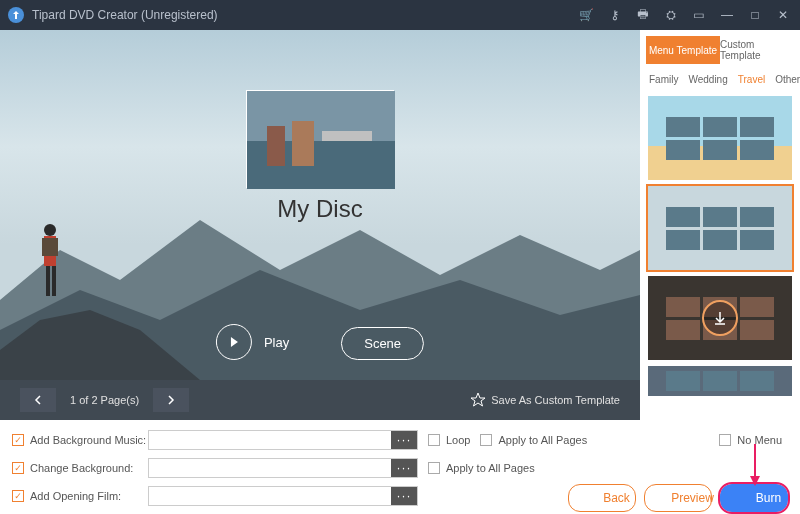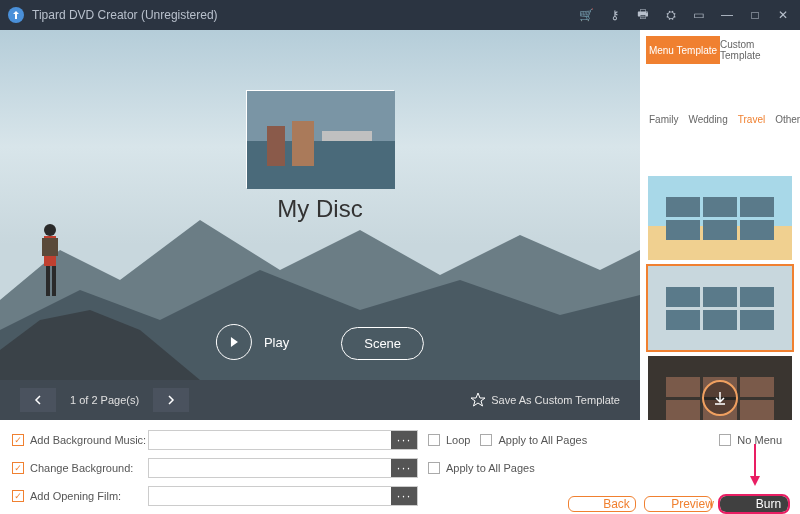--- a/index.html
+++ b/index.html
@@ -23,21 +23,21 @@
 .preview-buttons { position: absolute; bottom: 60px; left: 50%; transform: translateX(-50%); display: flex; gap: 52px; align-items: flex-end; }
 .preview-btn { display: flex; align-items: center; gap: 12px; color: #fff; font-size: 13px; cursor: pointer; }
 .preview-btn-circle { width: 36px; height: 36px; border: 1.5px solid #fff; border-radius: 50%; display: flex; align-items: center; justify-content: center; }
 .preview-btn-capsule { padding: 8px 22px; border: 1.5px solid #fff; border-radius: 20px; color: #fff; font-size: 13px; cursor: pointer; }
 
 .page-nav { position: absolute; bottom: 0; left: 0; right: 0; height: 40px; background: rgba(40,48,58,0.85); display: flex; align-items: center; padding: 0 20px; color: #e0e0e0; font-size: 11px; justify-content: space-between; }
 .nav-btn { width: 36px; height: 24px; background: #4a525e; display: flex; align-items: center; justify-content: center; cursor: pointer; }
 .nav-spacer { flex: 1; }
 .star-btn { display: flex; align-items: center; gap: 5px; cursor: pointer; }
 
-.sidebar { width: 160px; background: #fff; display: flex; flex-direction: column; gap: 40px; }
+.sidebar { width: 160px; background: #fff; display: flex; flex-direction: column; }
 .template-tabs { display: flex; height: 28px; margin: 6px 6px 0 6px; }
 .template-tab { flex: 1; display: flex; align-items: center; justify-content: center; font-size: 10px; cursor: pointer; color: #666; background: #fff; }
 .template-tab.active { background: #f08030; color: #fff; }
 
 .category-tabs { display: flex; align-items: center; height: 22px; margin: 4px 4px 2px 4px; font-size: 10px; color: #666; }
 .cat-tab { padding: 0 5px; cursor: pointer; }
 .cat-tab.active { color: #f08030; }
 
 .template-list { flex: 1; overflow-y: auto; padding: 4px 8px; }
 .template-item { width: 144px; height: 84px; margin-bottom: 6px; background: #8aa8c0; cursor: pointer; position: relative; display: flex; flex-wrap: wrap; align-content: center; justify-content: center; gap: 3px; padding: 6px; }
@@ -51,23 +51,23 @@
 .setting-check.empty { border-color: #aaa; color: transparent; }
 .setting-label { width: 118px; }
 .setting-input { flex: 0 0 270px; height: 20px; border: 1px solid #ccc; background: #fff; display: flex; }
 .setting-input-field { flex: 1; }
 .setting-browse { width: 26px; background: #555; color: #fff; display: flex; align-items: center; justify-content: center; font-size: 12px; cursor: pointer; letter-spacing: 1px; }
 .extra-check { margin-left: 10px; display: flex; align-items: center; }
 
 .no-menu { position: absolute; right: 18px; top: 14px; display: flex; align-items: center; font-size: 11px; color: #555; }
 
 .action-buttons { position: absolute; right: 12px; bottom: 10px; display: flex; gap: 8px; }
-.action-btn { width: 68px; height: 16px; display: flex; align-items: center; justify-content: center; font-size: 12px; cursor: pointer; border-radius: 6px; padding-left: 29px; }
+.action-btn { width: 68px; height: 28px; display: flex; align-items: center; justify-content: center; font-size: 12px; cursor: pointer; border-radius: 12px; padding-left: 29px; }
 .action-btn.outline { border: 1px solid #f08030; color: #f08030; background: #fff; }
-.action-btn.solid { background: #404040; color: #fff; outline: 2px solid #e91e63; outline-offset: 0; }
+.action-btn.solid { background: #3b82f6; color: #fff; outline: 2px solid #e91e63; outline-offset: 0; }
 
 .arrow-annotation { position: absolute; right: 44px; bottom: 38px; width: 2px; height: 40px; background: #e91e63; }
 .arrow-annotation::after { content: ''; position: absolute; bottom: -2px; left: -4px; border-left: 5px solid transparent; border-right: 5px solid transparent; border-top: 10px solid #e91e63; }
 </style>
 </head>
 <body>
 
 <div class="titlebar">
   <div class="titlebar-logo">
     <svg viewBox="0 0 10 10">

